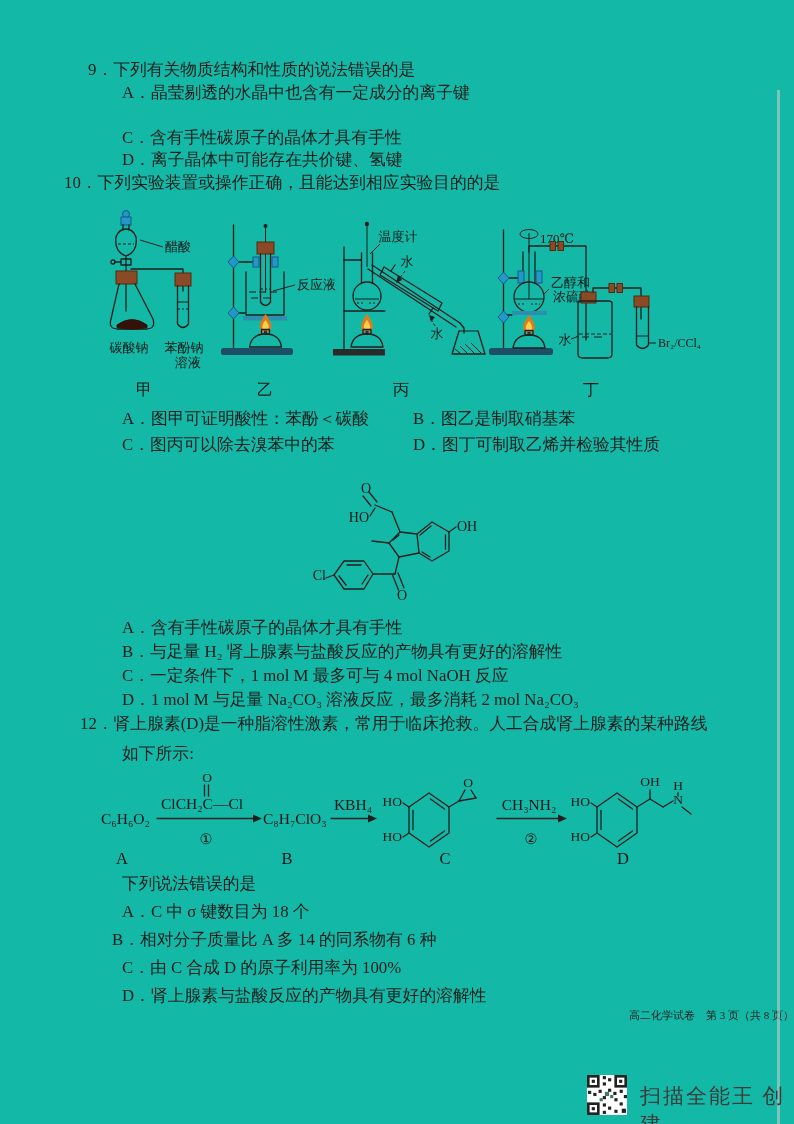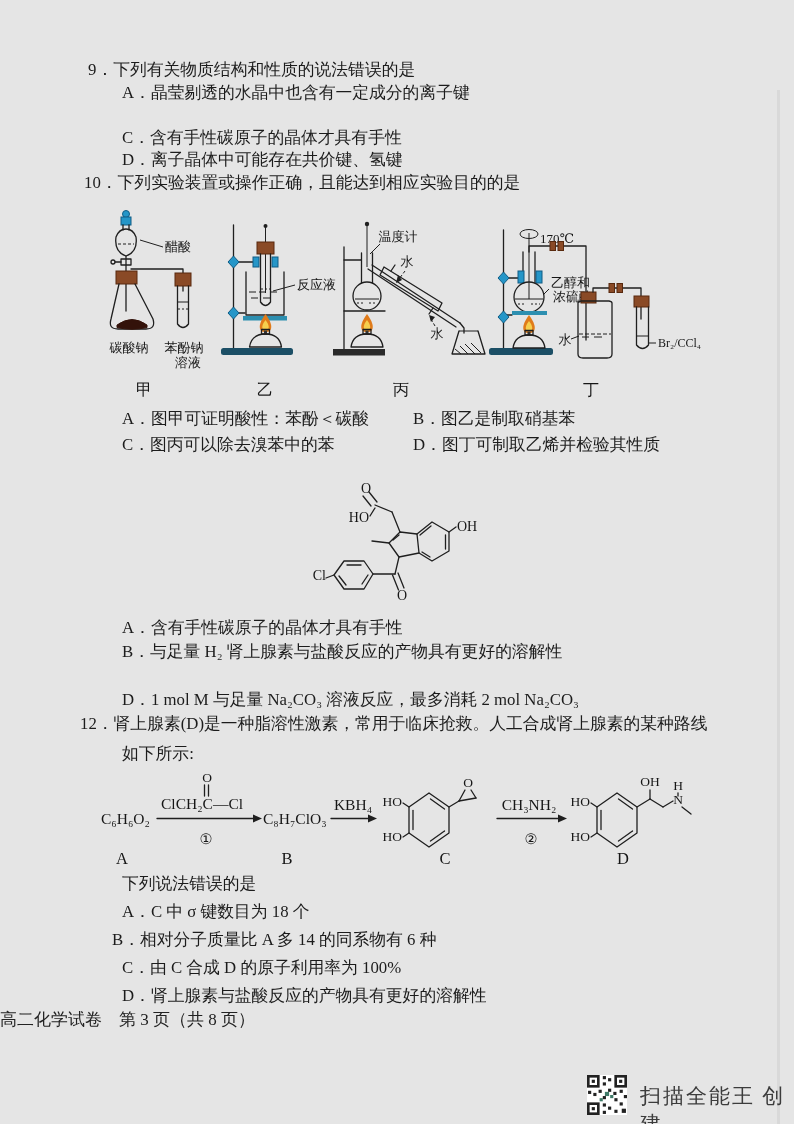--- a/index.html
+++ b/index.html
@@ -1,19 +1,19 @@
 <!DOCTYPE html>
 <html><head>
 <meta charset="utf-8">
 <style>
   html,body{margin:0;padding:0;background:#888;}
-  .page{position:relative;width:794px;height:1124px;background:#e5e5e5;overflow:hidden;
+  .page{position:relative;width:794px;height:1124px;background:#14b8a6;overflow:hidden;
         font-family:"Liberation Serif","DejaVu Serif",serif;color:#1c1c1c;}
   .tl{position:absolute;white-space:nowrap;font-size:16.8px;line-height:20px;color:#1c1c1c;}
-  .footer{position:absolute;width:100%;text-align:left;font-size:17px;color:#222;}
+  .footer{position:absolute;width:100%;text-align:right;font-size:11px;color:#222;}
   .wm-text{position:absolute;font-size:21px;color:#3c3c3c;letter-spacing:2px;}
   .scan-edge{position:absolute;background:#cfcfcf;opacity:.55;}
   svg{position:absolute;overflow:visible;}
   svg text{font-family:"Liberation Serif","DejaVu Serif",serif;fill:#161616;}
   .g{stroke:#1f1f1f;stroke-width:1.3;fill:none;stroke-linecap:round;stroke-linejoin:round;}
   .thin{stroke:#1f1f1f;stroke-width:1;fill:none;}
   .lbl{font-size:13px;}
   .cap{font-size:16px;}
   .formula{font-size:15.5px;}
   .atom{font-size:14px;}
@@ -24,21 +24,21 @@
 </head>
 <body>
 
 <div class="page">
 
   <div class="tl" style="top:60px;left:88px">9．下列有关物质结构和性质的说法错误的是</div>
   <div class="tl" style="top:83px;left:122px">A．晶莹剔透的水晶中也含有一定成分的离子键</div>
   <div class="tl" style="top:150px;left:122px">D．离子晶体中可能存在共价键、氢键</div>
   <div class="tl" style="top:128px;left:122px">C．含有手性碳原子的晶体才具有手性</div>
 
-  <div class="tl" style="top:173px;left:84px">10．下列实验装置或操作正确，且能达到相应实验目的的是</div>
+  <div class="tl" style="top:173px;left:64px">10．下列实验装置或操作正确，且能达到相应实验目的的是</div>
 
   <svg style="left:85px;top:203px" width="620" height="198" viewBox="0 0 620 198">
     <defs>
       <g id="burner">
         <path d="M0,-33 C-5,-26 -7,-21 -5,-17 C-3,-14 3,-14 5,-17 C7,-21 5,-26 0,-33 Z" fill="#e07b1a" stroke="none"></path>
         <path d="M0,-27 C-3,-23 -4,-20 -2.5,-17.5 C-1,-16 1,-16 2.5,-17.5 C4,-20 3,-23 0,-27 Z" fill="#f6cf4e" stroke="none"></path>
         <rect x="-1.5" y="-16.5" width="3" height="4" fill="#333" stroke="none"></rect>
         <path d="M-16,0 Q-14,-13 0,-13 Q14,-13 16,0 Z" class="g"></path>
         <rect x="-4" y="-17.5" width="8" height="4.5" class="g"></rect>
       </g>
@@ -220,20 +220,21 @@
     </g>
     <text x="66" y="10" text-anchor="middle" class="atom">O</text>
     <text x="69" y="39" text-anchor="end" class="atom">HO</text>
     <text x="157" y="48" class="atom">OH</text>
     <text x="26" y="97" text-anchor="end" class="atom">Cl</text>
     <text x="102" y="117" text-anchor="middle" class="atom">O</text>
   </svg>
 
   <div class="tl" style="top:618px;left:122px">A．含有手性碳原子的晶体才具有手性</div>
   <div class="tl" style="top:642px;left:122px">B．与足量 H₂ 肾上腺素与盐酸反应的产物具有更好的溶解性</div>
+  <div class="tl" style="top:666px;left:122px">C．一定条件下，1 mol M 最多可与 4 mol NaOH 反应</div>
   <div class="tl" style="top:690px;left:122px">D．1 mol M 与足量 Na₂CO₃ 溶液反应，最多消耗 2 mol Na₂CO₃</div>
 
   <div class="tl" style="top:714px;left:80px">12．肾上腺素(D)是一种脂溶性激素，常用于临床抢救。人工合成肾上腺素的某种路线</div>
   <div class="tl" style="top:744px;left:122px">如下所示:</div>
 
   <svg style="left:85px;top:752px" width="620" height="118" viewBox="0 0 620 118">
     <text x="16" y="72" class="formula">C₆H₆O₂</text>
 
     <text x="76" y="57" class="formula">ClCH₂C—Cl</text>
     <text x="122" y="30" text-anchor="middle" class="atom-s">O</text>

